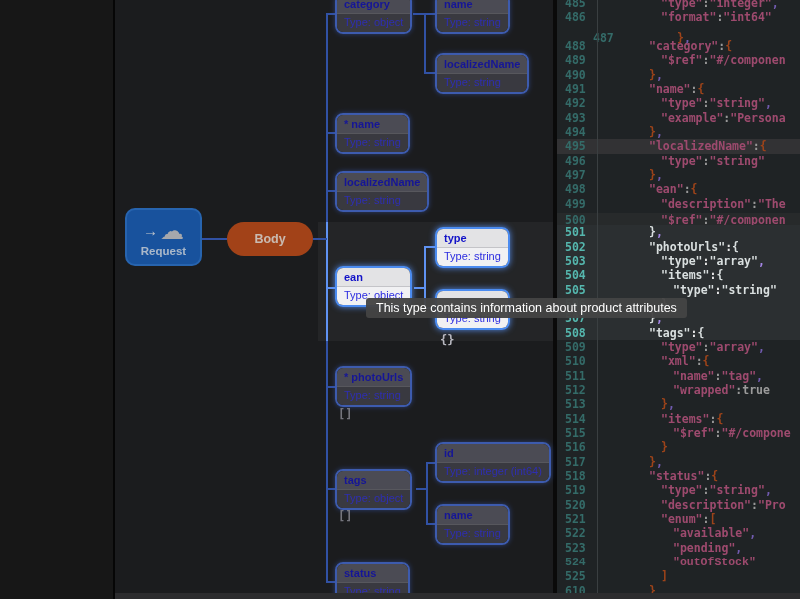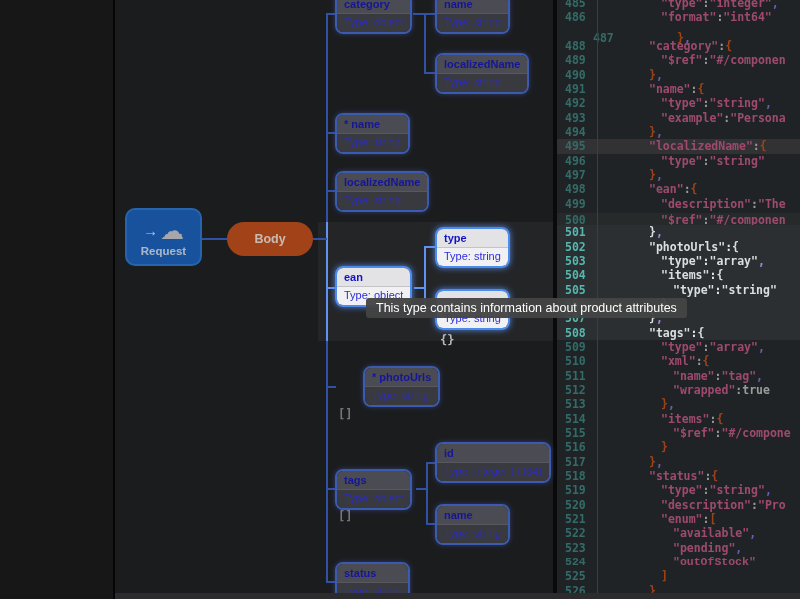--- a/index.html
+++ b/index.html
@@ -150,21 +150,21 @@
       </div>
       <div class="node brightn" style="left: 335px; top: 266px;">
         <span class="node-title">ean</span>
         <span class="node-type">Type: object</span>
       </div>
       <div class="node brightn" style="left: 435px; top: 289px;">
         <span class="node-title"></span>
         <span class="node-type">Type: string</span>
       </div>
       <div class="array-mark brightm" style="left: 440px; top: 333px;">{}</div>
-      <div class="node dimn dim" style="left: 335px; top: 366px; margin-left: 28px;">
+      <div class="node dimn dim" style="left: 335px; top: 366px;">
         <span class="node-title">* photoUrls</span>
         <span class="node-type">Type: string</span>
       </div>
       <div class="array-mark dim" style="left: 338px; top: 407px;">[]</div>
       <div class="node dimn dim" style="left: 335px; top: 469px;">
         <span class="node-title">tags</span>
         <span class="node-type">Type: object</span>
       </div>
       <div class="array-mark dim" style="left: 338px; top: 509px;">[]</div>
       <div class="node dimn dim" style="left: 435px; top: 442px;">
@@ -219,21 +219,21 @@
         <div class="code-row dim" style="top: 440.23px;"><span class="g">516</span><span class="code-text" style="left: 104px;"><span class="c-b">}</span></span></div>
         <div class="code-row dim" style="top: 454.56px;"><span class="g">517</span><span class="code-text" style="left: 92px;"><span class="c-b">}</span><span class="c-p">,</span></span></div>
         <div class="code-row dim" style="top: 468.89px;"><span class="g">518</span><span class="code-text" style="left: 92px;"><span class="c-k">"status"</span><span class="c-c">:</span><span class="c-b">{</span></span></div>
         <div class="code-row dim" style="top: 483.22px;"><span class="g">519</span><span class="code-text" style="left: 104px;"><span class="c-k">"type"</span><span class="c-c">:</span><span class="c-k">"string"</span><span class="c-p">,</span></span></div>
         <div class="code-row dim" style="top: 497.55px;"><span class="g">520</span><span class="code-text" style="left: 104px;"><span class="c-k">"description"</span><span class="c-c">:</span><span class="c-k">"Pro</span></span></div>
         <div class="code-row dim" style="top: 511.88px;"><span class="g">521</span><span class="code-text" style="left: 104px;"><span class="c-k">"enum"</span><span class="c-c">:</span><span class="c-b">[</span></span></div>
         <div class="code-row dim" style="top: 526.21px;"><span class="g">522</span><span class="code-text" style="left: 116px;"><span class="c-k">"available"</span><span class="c-p">,</span></span></div>
         <div class="code-row dim" style="top: 540.54px;"><span class="g">523</span><span class="code-text" style="left: 116px;"><span class="c-k">"pending"</span><span class="c-p">,</span></span></div>
         <div class="code-row dim" style="top: 554.87px; font-family: Liberation Mono, monospace;"><span class="g">524</span><span class="code-text" style="left: 116px;"><span class="c-k">"outOfStock"</span></span></div>
         <div class="code-row dim" style="top: 569.2px;"><span class="g">525</span><span class="code-text" style="left: 104px;"><span class="c-b">]</span></span></div>
-        <div class="code-row dim" style="top: 583.53px;"><span class="g">526</span><span class="code-text" style="left: 92px;"><span class="c-b">}</span></span></div>
+        <div class="code-row dim" style="top: 583.53px;"><span class="g">610</span><span class="code-text" style="left: 92px;"><span class="c-b">}</span></span></div>
       </div>
     <div class="gutter-divider"></div>
   </div>
 
   <div class="bottom-strip"></div>
 
   <div class="tooltip">
     <span>This type contains information about product attributes</span>
   </div>
 

